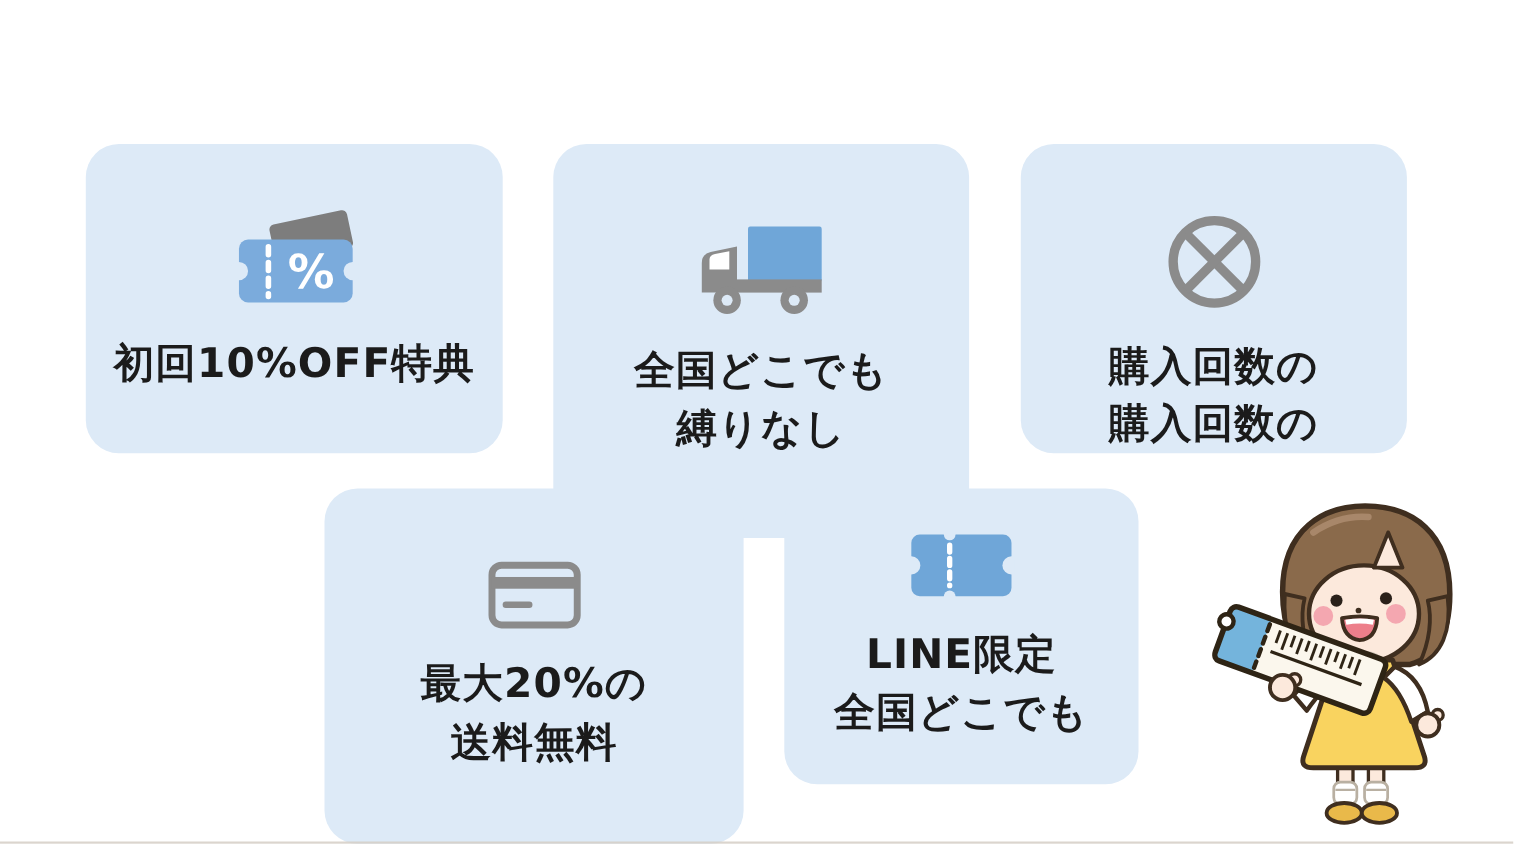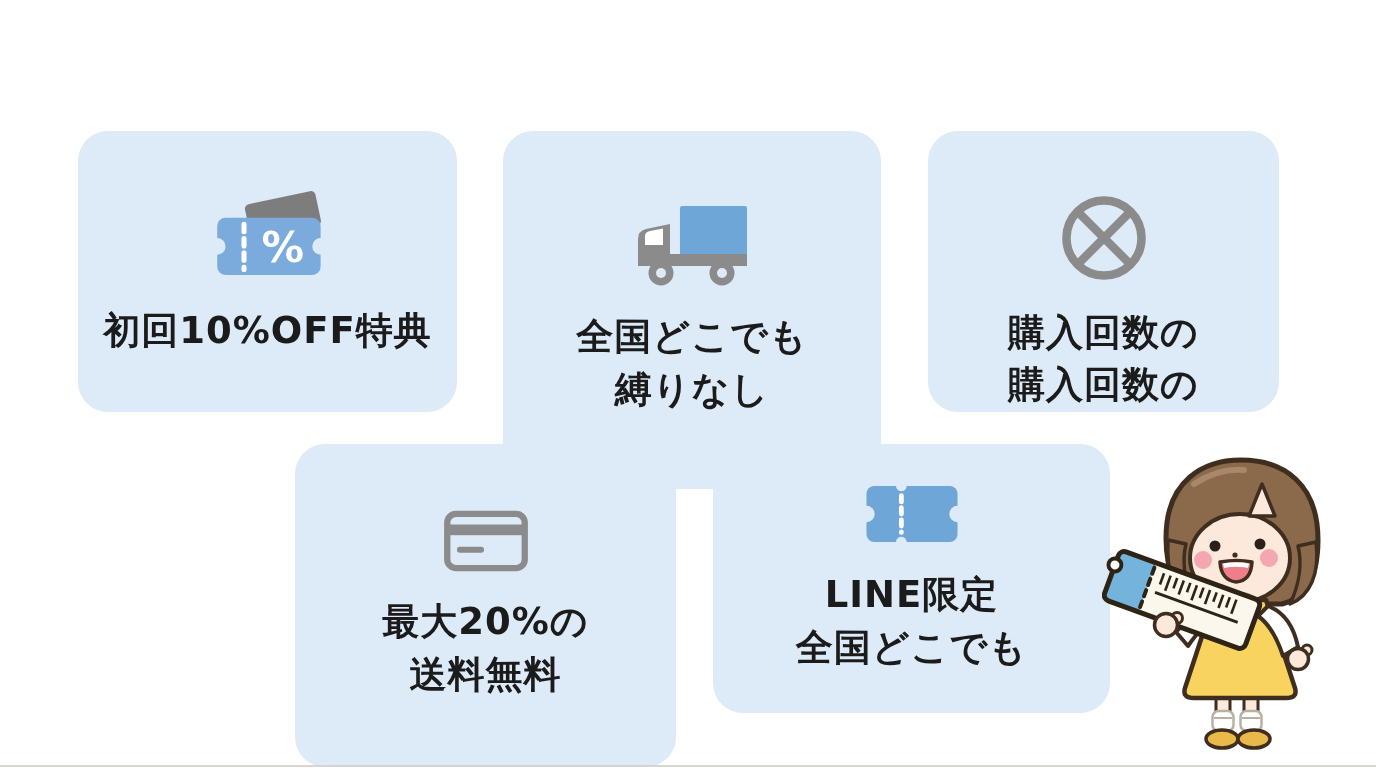--- a/index.html
+++ b/index.html
@@ -9,21 +9,21 @@
   }
   .card {
     position:absolute; background:var(--card-bg,#ddeaf7); border-radius:30px;
     display:flex; flex-direction:column; align-items:center; justify-content:center;
     gap:24px;
   }
   #card-1 { left:78px;  top:131px; width:379px; height:281px; }
   #card-2 { left:503px; top:131px; width:378px; height:358px; }
   #card-3 { left:928px; top:131px; width:351px; height:281px;justify-content:flex-end; }
   #card-4 { left:295px; top:444px; width:381px; height:323px; }
-  #card-5 { left:713px; top:444px; width:397px; height:269px; }
+  #card-5 { left:713px; top:444px; width:322px; height:269px; }
   .icon-wrap { display:flex; align-items:center; justify-content:center; }
   .card-text {
     font-size:37px; font-weight:800; color:var(--text-color,#1b1b1b);
     text-align:center; line-height:1.42; letter-spacing:1px;
   }
   .girl { position:absolute; left:1102px; top:450px; width:240px; height:310px; }
   .bottom-line {
     position:absolute; left:0; top:765px; width:1376px; height:2px;
     background:#d5cec6; opacity:.85;
   }

